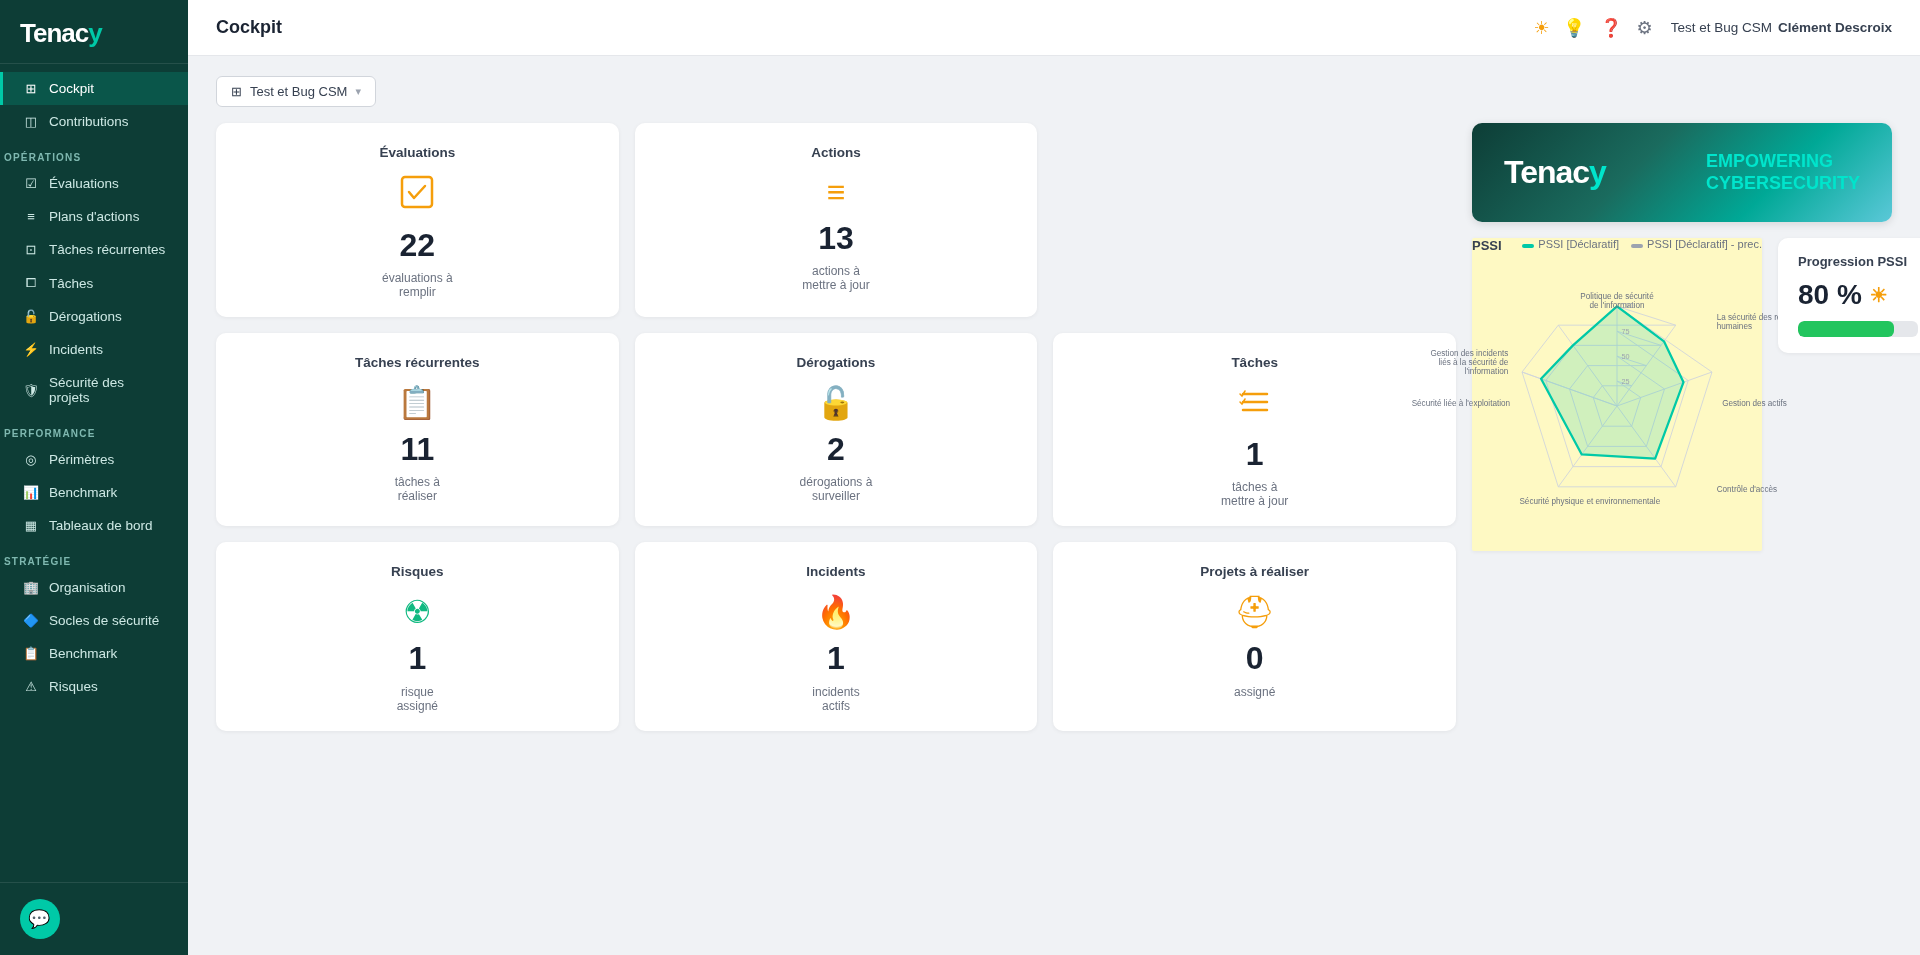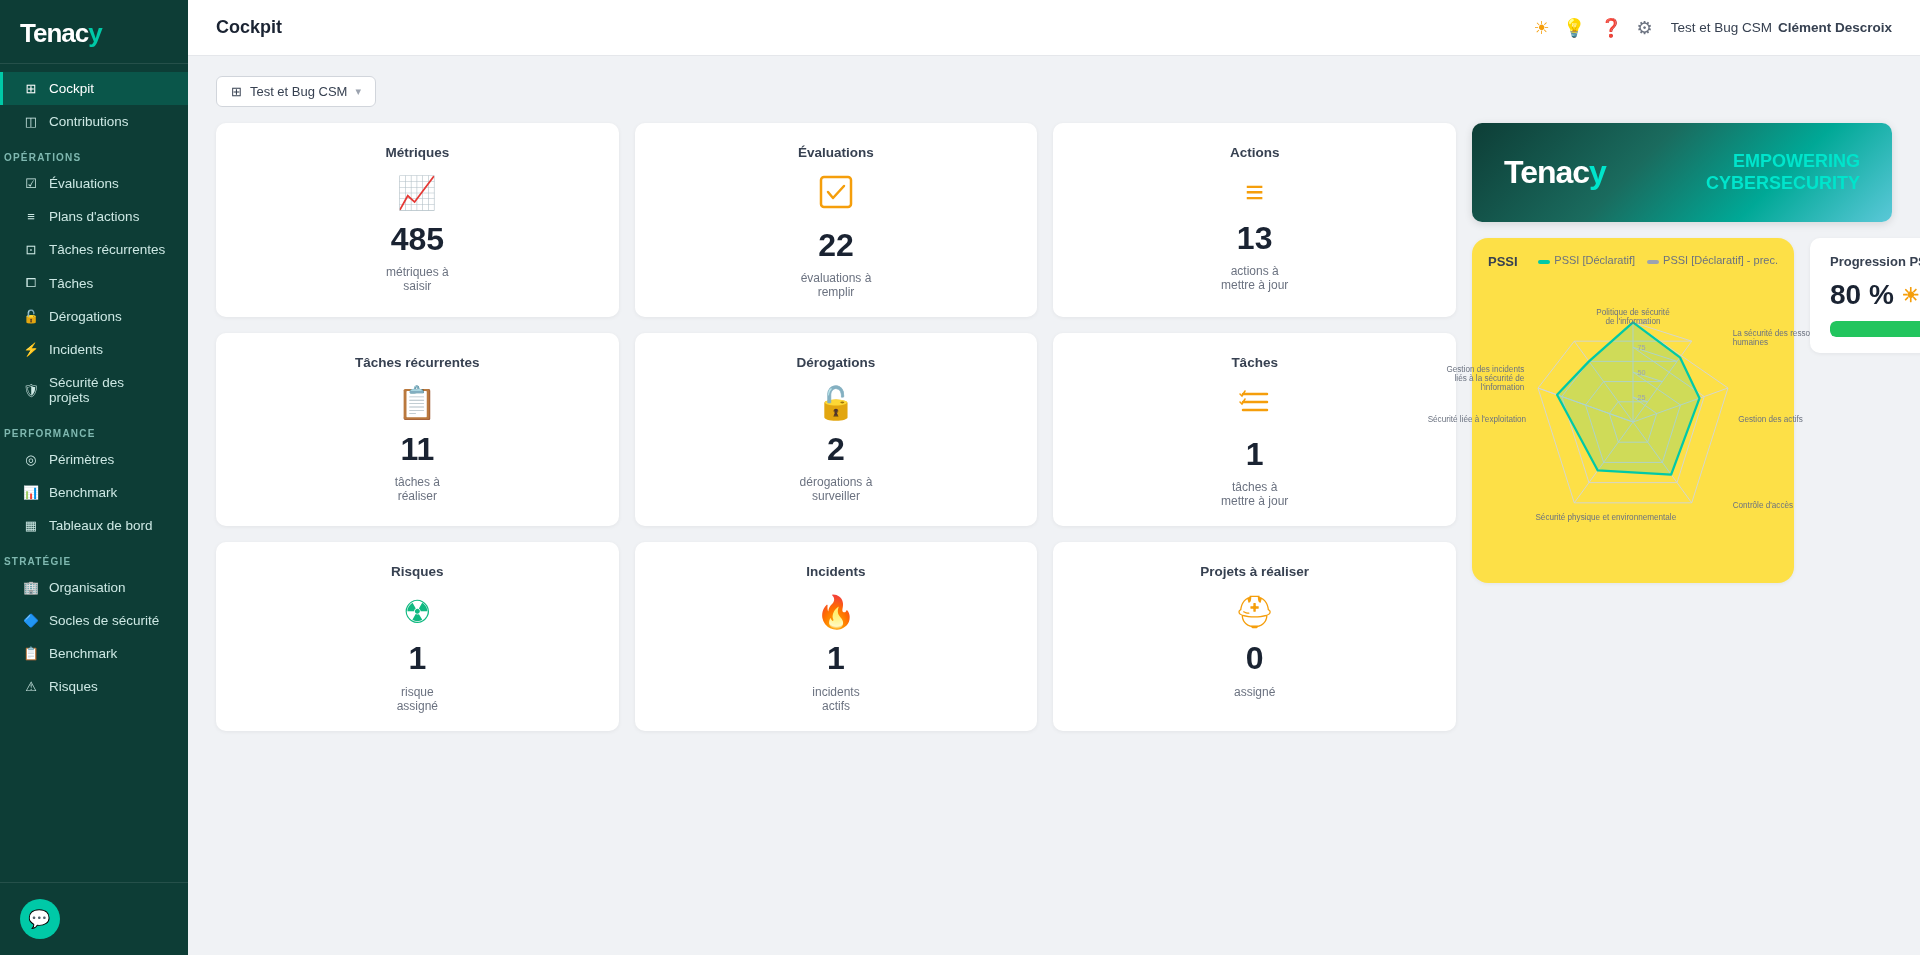--- a/index.html
+++ b/index.html
@@ -191,27 +191,26 @@
       background: linear-gradient(135deg, #0d3d36 0%, #1a6b5e 40%, #00a896 70%, #5bc8d8 100%);
       border-radius: 10px;
       padding: 28px 32px;
       display: flex;
       align-items: center;
       justify-content: space-between;
       box-shadow: 0 2px 8px rgba(0,0,0,0.12);
     }
     .banner-logo { font-size: 32px; font-weight: 900; color: #fff; letter-spacing: -1px; }
     .banner-logo span { color: #00e5cc; }
-    .banner-tagline { font-size: 18px; font-weight: 800; color: #00e5cc; text-align: right; line-height: 1.2; text-transform: uppercase; margin-left: 33px; }
+    .banner-tagline { font-size: 18px; font-weight: 800; color: #00e5cc; text-align: left; line-height: 1.2; text-transform: uppercase; margin-left: 33px; }
 
     
     .pssi-section {
-      background: #fde047;
-      border-radius: 16px;
-      padding: 16px;
+      background: #fef9c3;
+      border-radius: 2px;
       box-shadow: 0 1px 4px rgba(0,0,0,0.06);
     }
     .pssi-header { display: flex; justify-content: space-between; align-items: flex-start; margin-bottom: 8px; }
     .pssi-title { font-size: 13px; font-weight: 600; color: #374151; }
     .pssi-legend { display: flex; gap: 12px; align-items: center; font-size: 11px; color: #6b7280; }
     .legend-dot { width: 12px; height: 4px; border-radius: 2px; display: inline-block; margin-right: 4px; }
     .legend-cyan { background: #00c9a7; }
     .legend-gray { background: #9ca3af; }
 
     
@@ -365,26 +364,20 @@
       </button>
     </div>
 
 
     <div class="dashboard-grid">
 
       <div class="cards-column">
 
         <div class="cards-row">
           <div class="card">
-            <div class="card-title">Métriques</div>
-            <div class="card-icon icon-yellow">📈</div>
-            <div class="card-number">485</div>
-            <div class="card-subtitle">métriques à<br>saisir</div>
-          </div>
-          <div class="card">
             <div class="card-title">Évaluations</div>
             <div class="card-icon icon-yellow" style="font-size:32px;">
               <svg width="36" height="36" viewBox="0 0 36 36" fill="none" xmlns="http://www.w3.org/2000/svg">
                 <rect x="3" y="3" width="30" height="30" rx="3" stroke="#f59e0b" stroke-width="2.5" fill="none"></rect>
                 <polyline points="10,18 15,24 26,12" stroke="#f59e0b" stroke-width="2.5" stroke-linecap="round" stroke-linejoin="round" fill="none"></polyline>
               </svg>
             </div>
             <div class="card-number">22</div>
             <div class="card-subtitle">évaluations à<br>remplir</div>
           </div>

